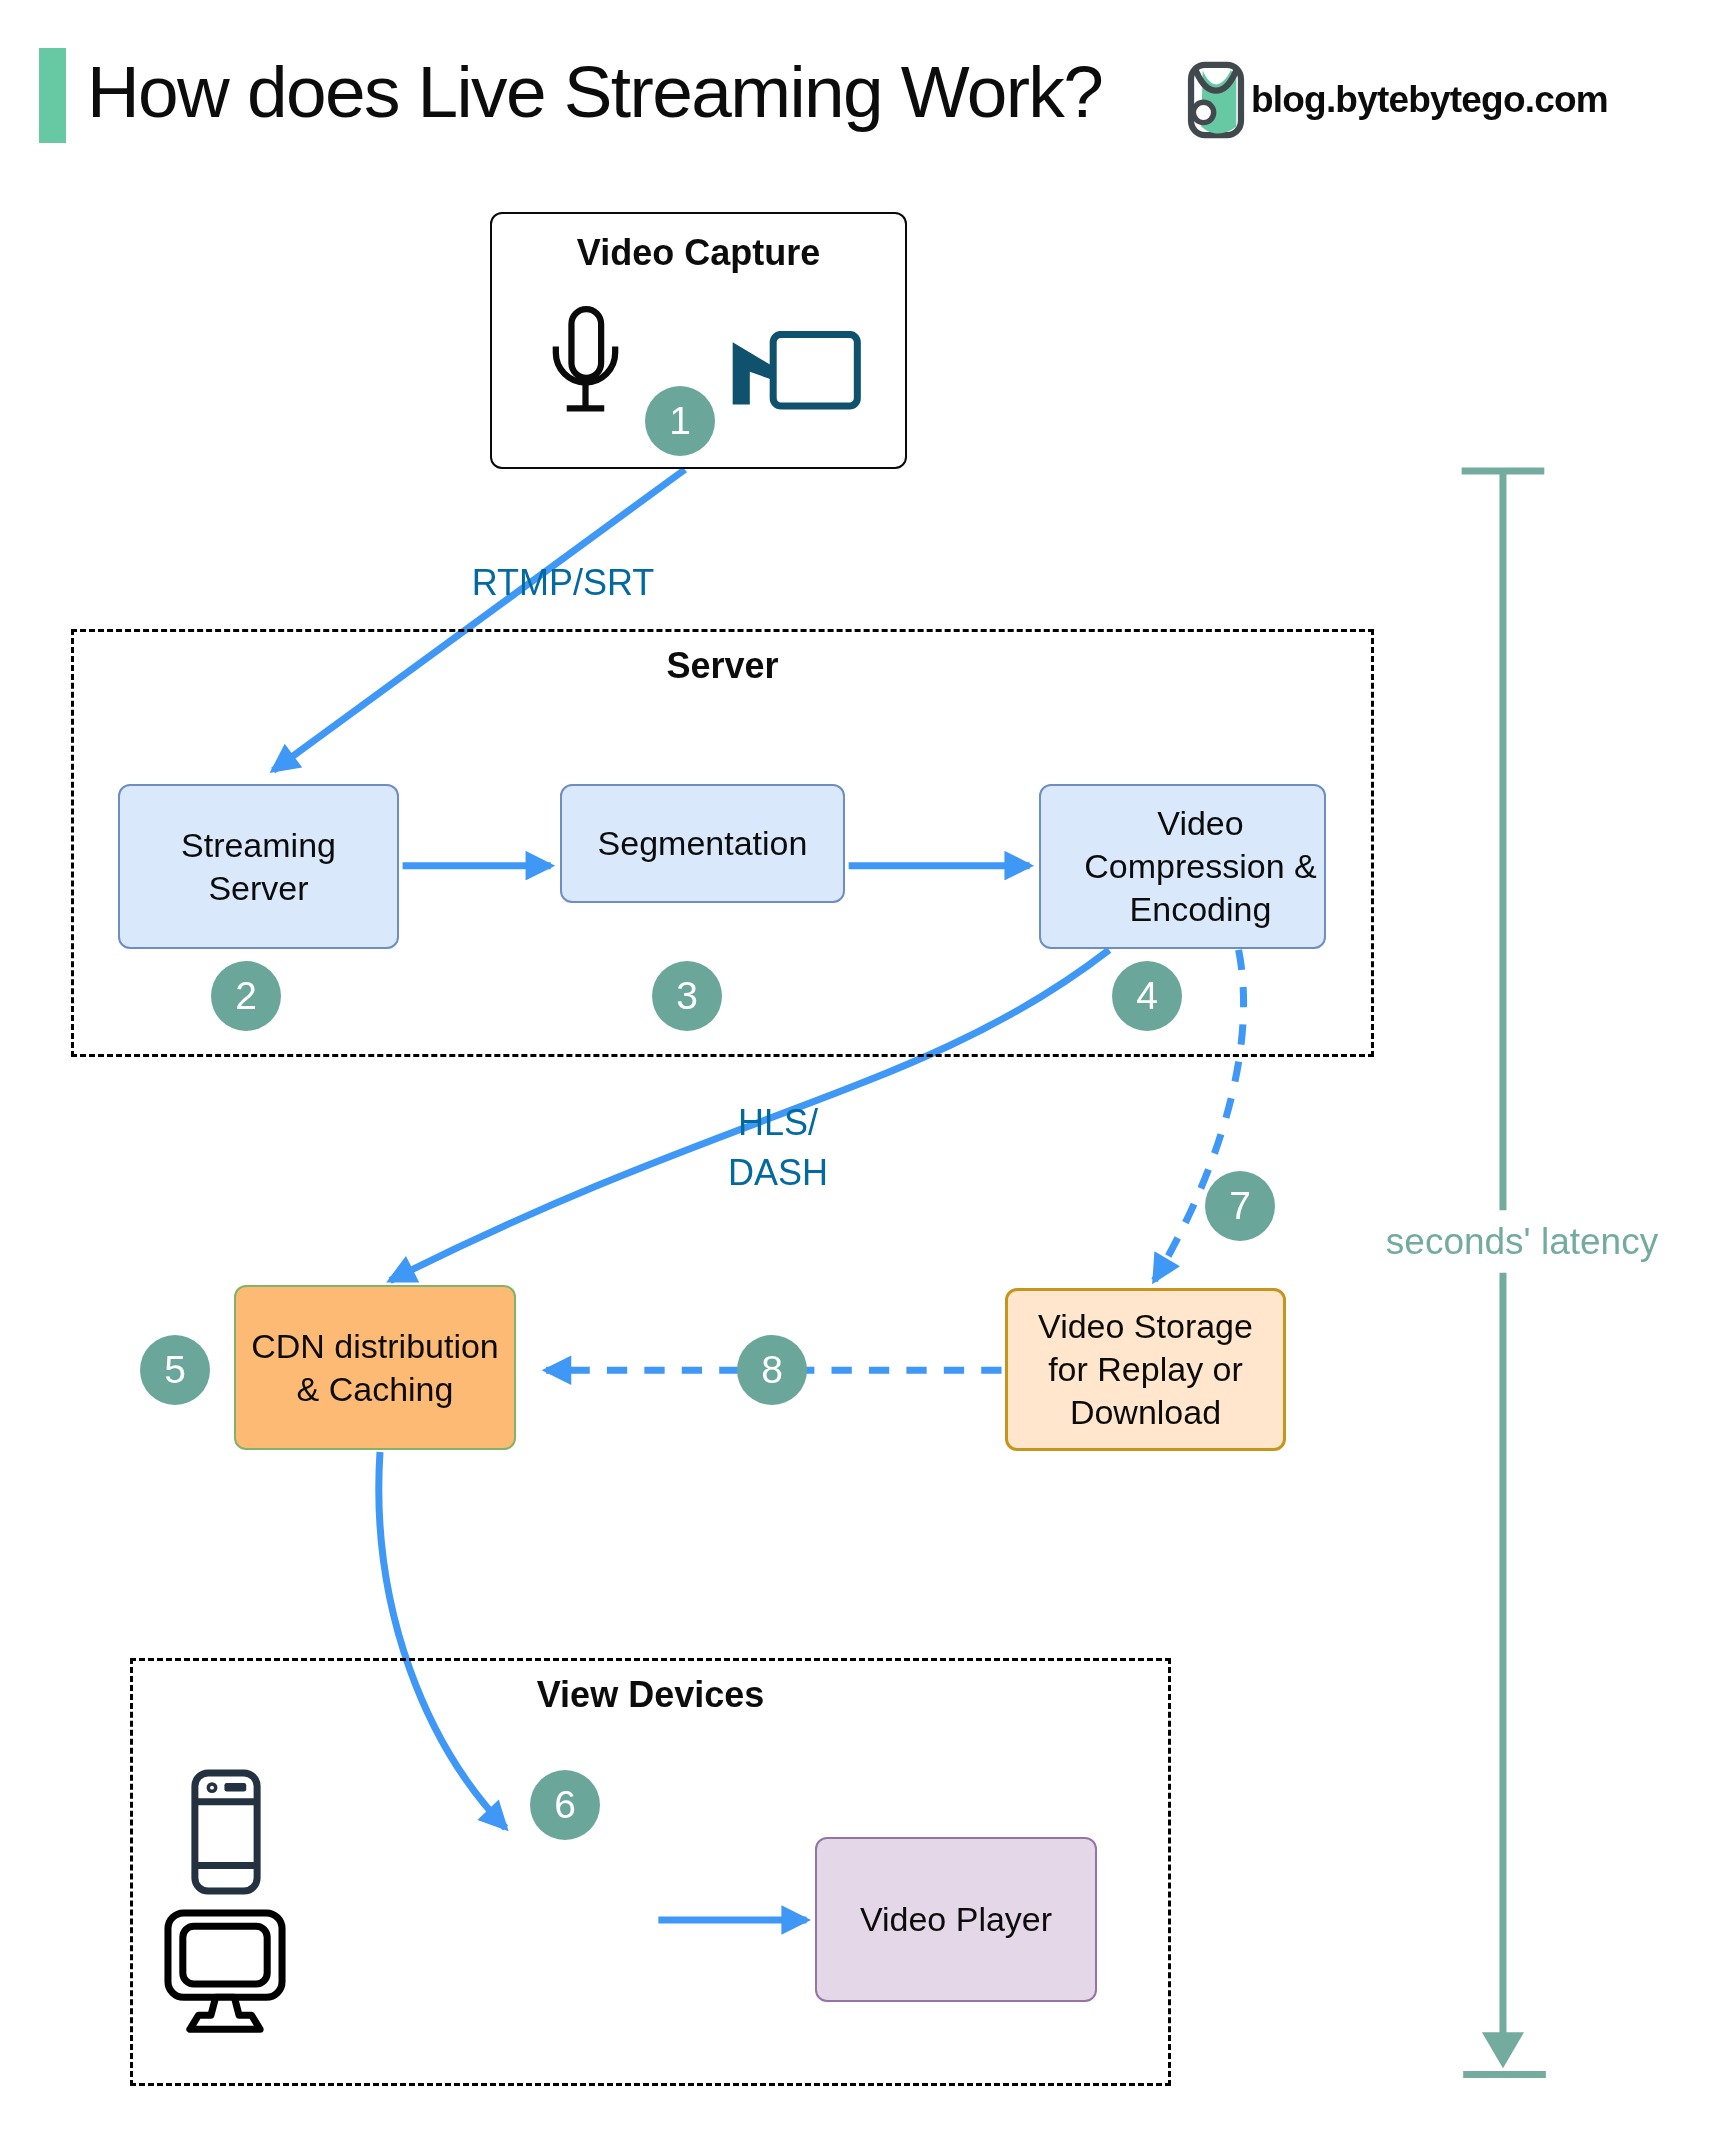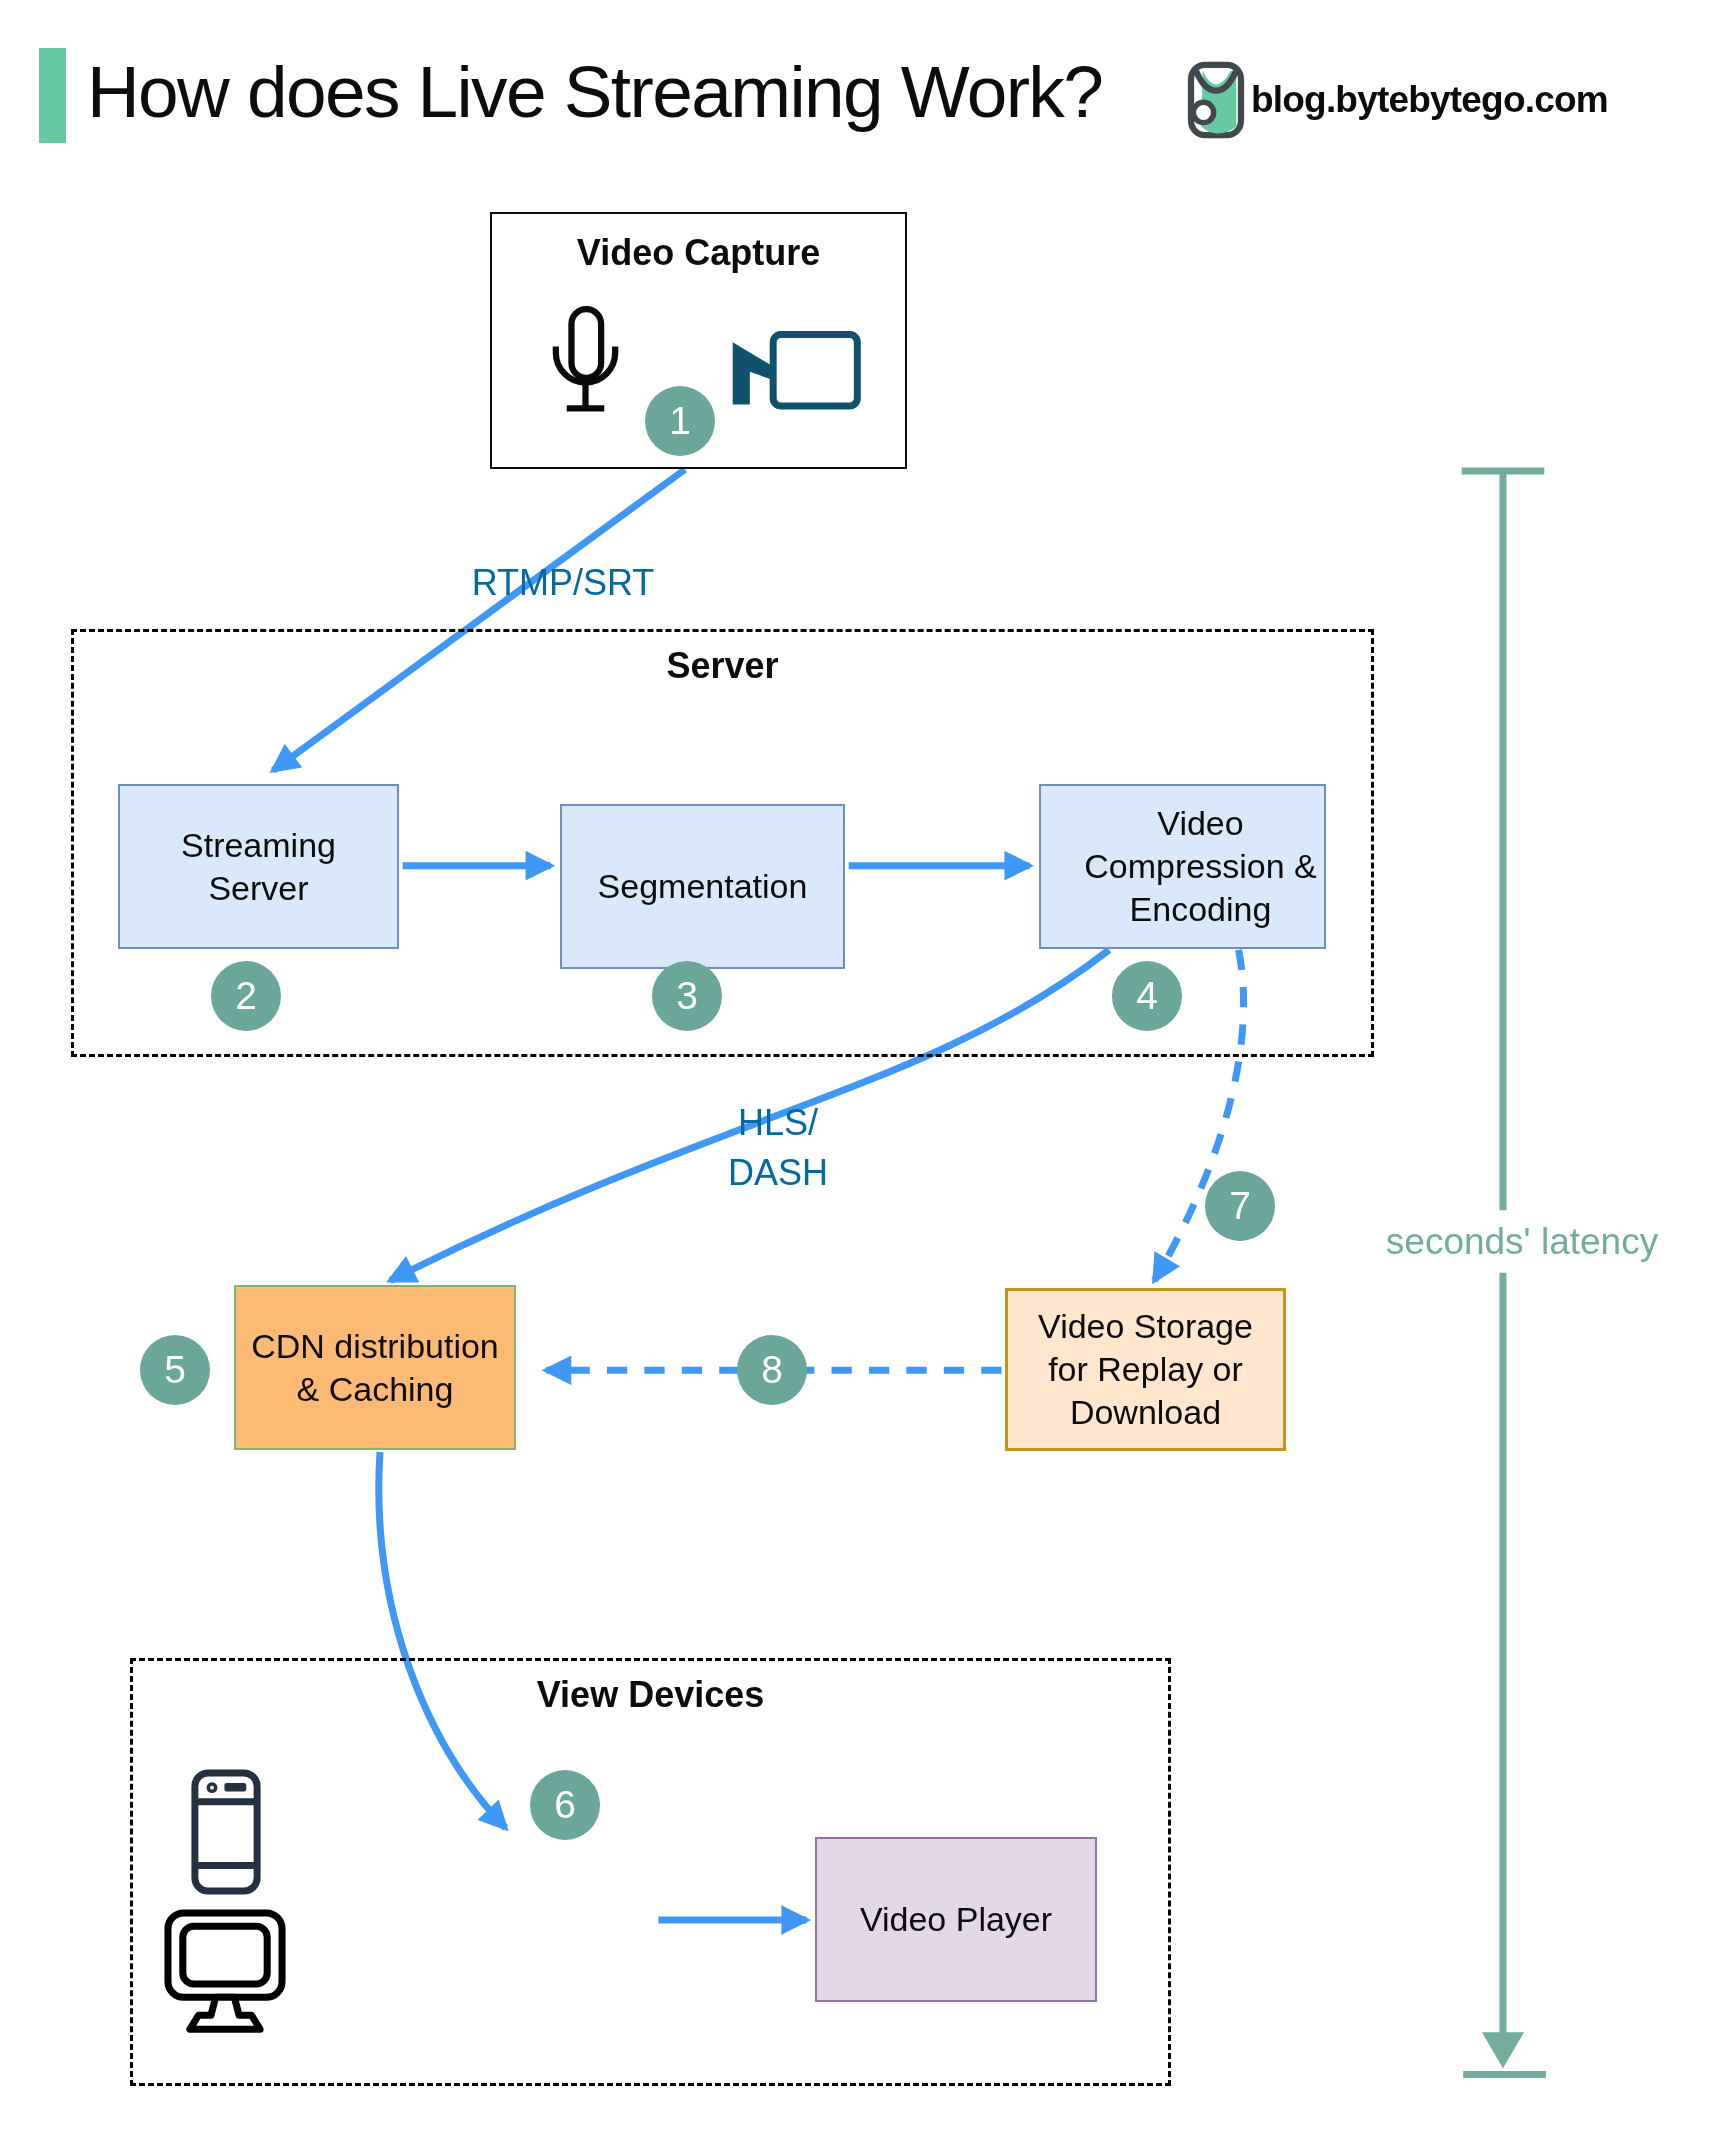--- a/index.html
+++ b/index.html
@@ -12,40 +12,40 @@
 
   
   .accent-bar { left:39px; top:48px; width:26.5px; height:95px; background:#66c9a3; }
   .page-title { left:87px; top:50px; font-size:73px; font-weight:400; letter-spacing:-1.6px; white-space:nowrap; }
   .site-url { left:1251px; top:79px; font-size:37px; font-weight:600; letter-spacing:-0.8px; white-space:nowrap; }
 
   
   .box {
     position:absolute; box-sizing:border-box;
     display:flex; align-items:center; justify-content:center;
-    text-align:center; font-size:34px; line-height:1.26; white-space:pre-line;
+    text-align:center; font-size:34px; line-height:1.26; white-space:pre-line;border-radius:12px;
   }
   .group {
     position:absolute; box-sizing:border-box;
     border:3.9px dashed #000; background:transparent;
   }
   .group-label {
     position:absolute; left:0; right:0; top:12.5px; text-align:center;
     font-size:36px; font-weight:700;
   }
 
   .vc-box   { left:490px;  top:212px;  width:417px; height:257px; border:2.3px solid #0a0a0a; background:#fff; }
   .vc-title { position:absolute; left:0; right:0; top:15.6px; text-align:center; font-size:36px; font-weight:700; }
 
   .g-server { left:71px;  top:629px;  width:1303px; height:428px; }
   .g-view   { left:130px; top:1658px; width:1041px; height:428px; }
 
   .b-blue   { background:#dae8fc; border:2.3px solid #6d8ebf; }
   .b-stream { left:118px;  top:784px; width:281px; height:165px; }
-  .b-seg    { left:560px;  top:784px; width:285px; height:165px;margin-top:20px; }
+  .b-seg    { left:560px;  top:784px; width:285px; height:119px; }
   .b-enc    { left:1039px; top:784px; width:287px; height:165px;padding-left:36px; }
   .b-cdn    { left:234px;  top:1285px; width:282px; height:165px; background:#fdba74; border:2.3px solid #83b366; }
   .b-store  { left:1005px; top:1288px; width:281px; height:163px; background:#ffe6cc; border:3.1px solid #c7941e; }
   .b-purple { background:#e3d7e8; border:2.3px solid #9673a6; }
   .b-dec    { left:373px;  top:1837px; width:282px; height:165px; }
   .b-player { left:815px; top:1837px; width:282px; height:165px; }
 
   .step {
     position:absolute; width:70px; height:70px; border-radius:50%;
     background:#6aa79a; color:#ffffff; display:flex; align-items:center; justify-content:center;

